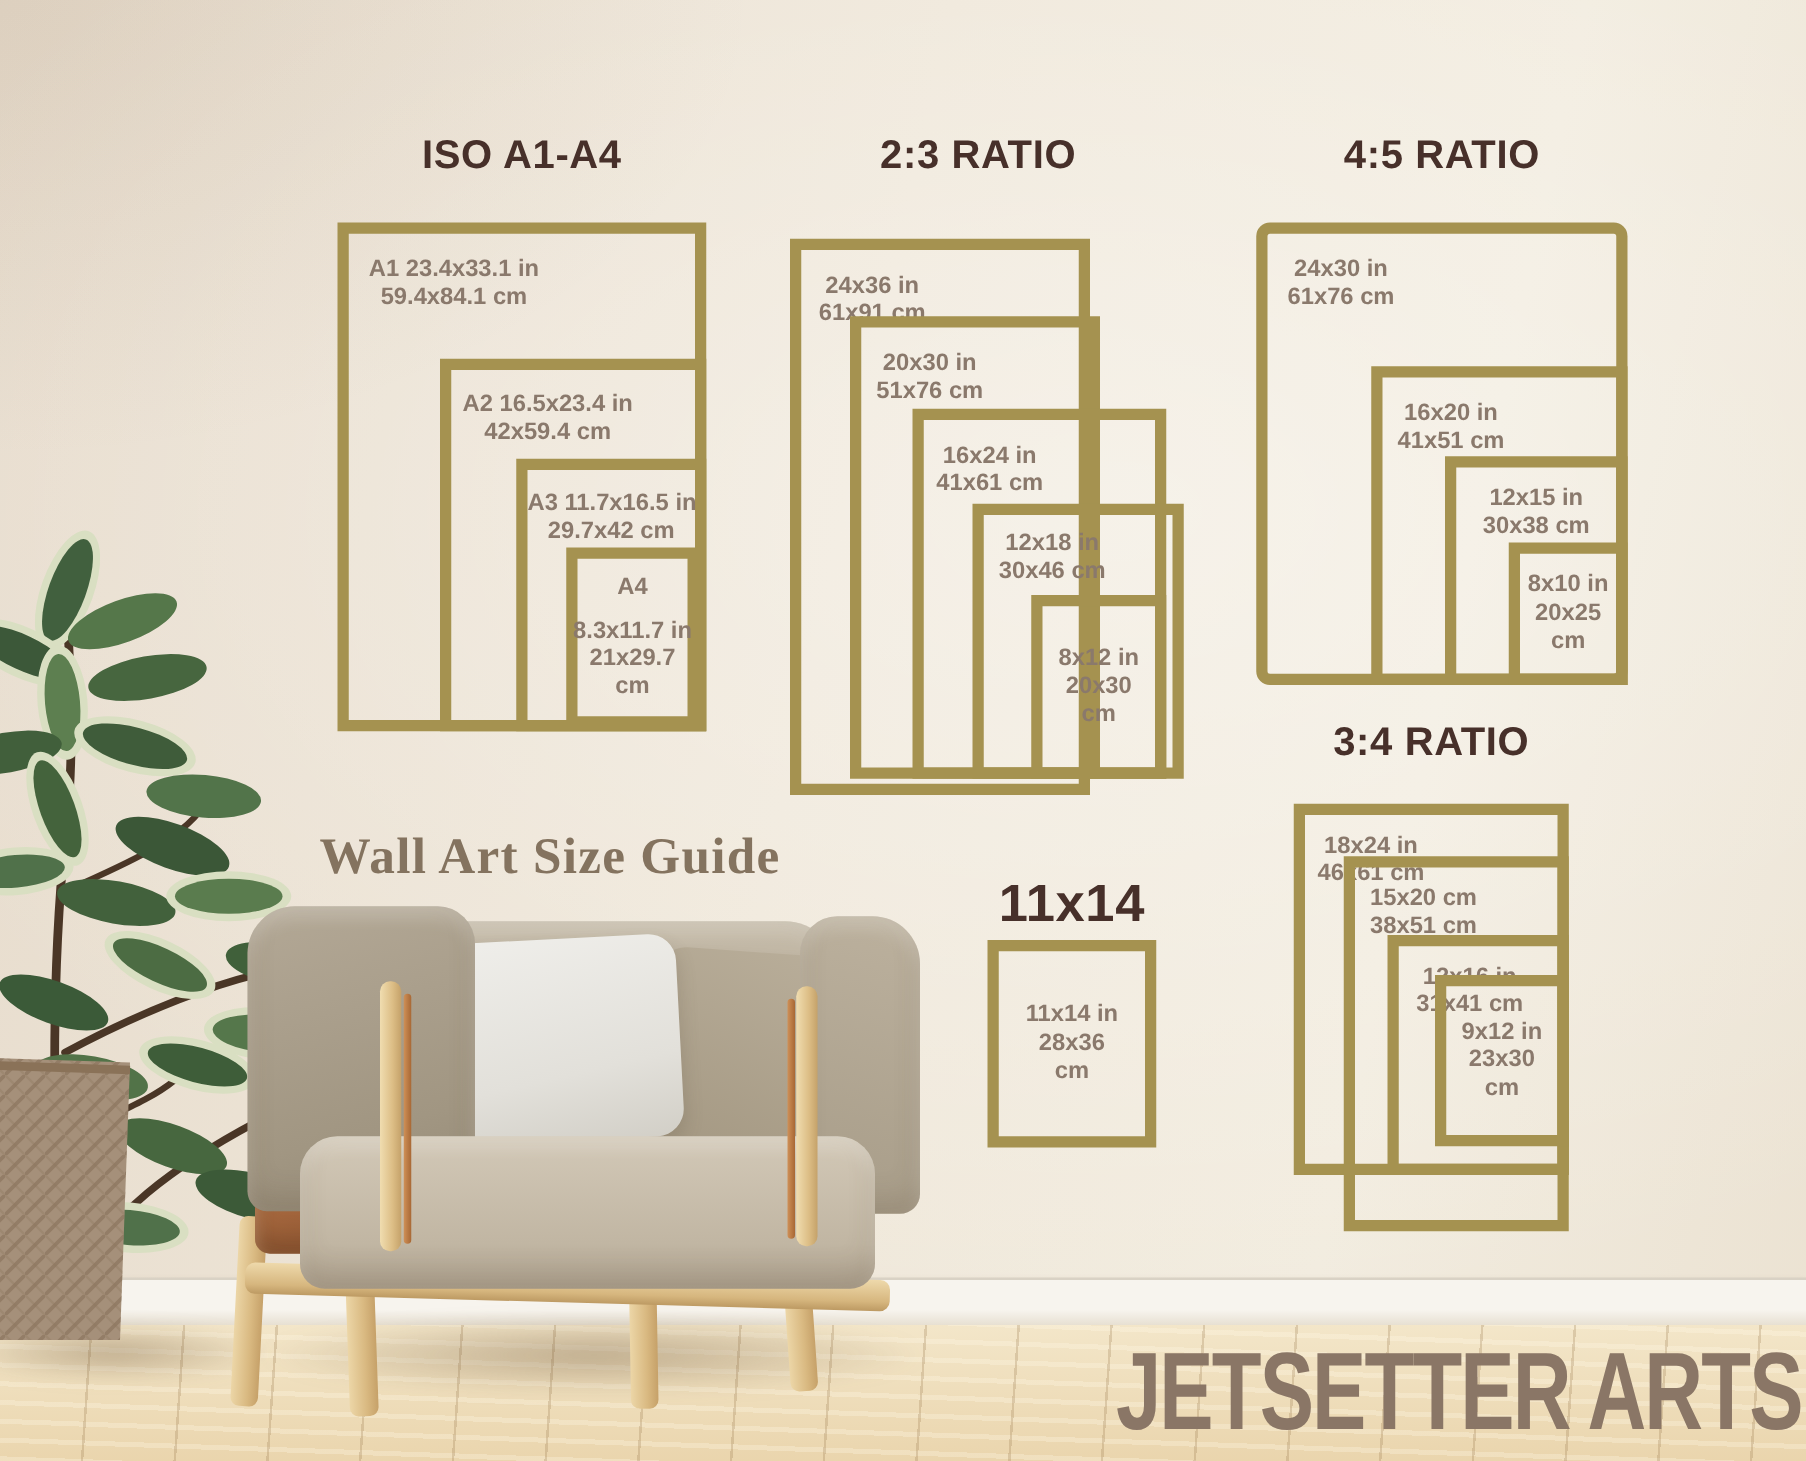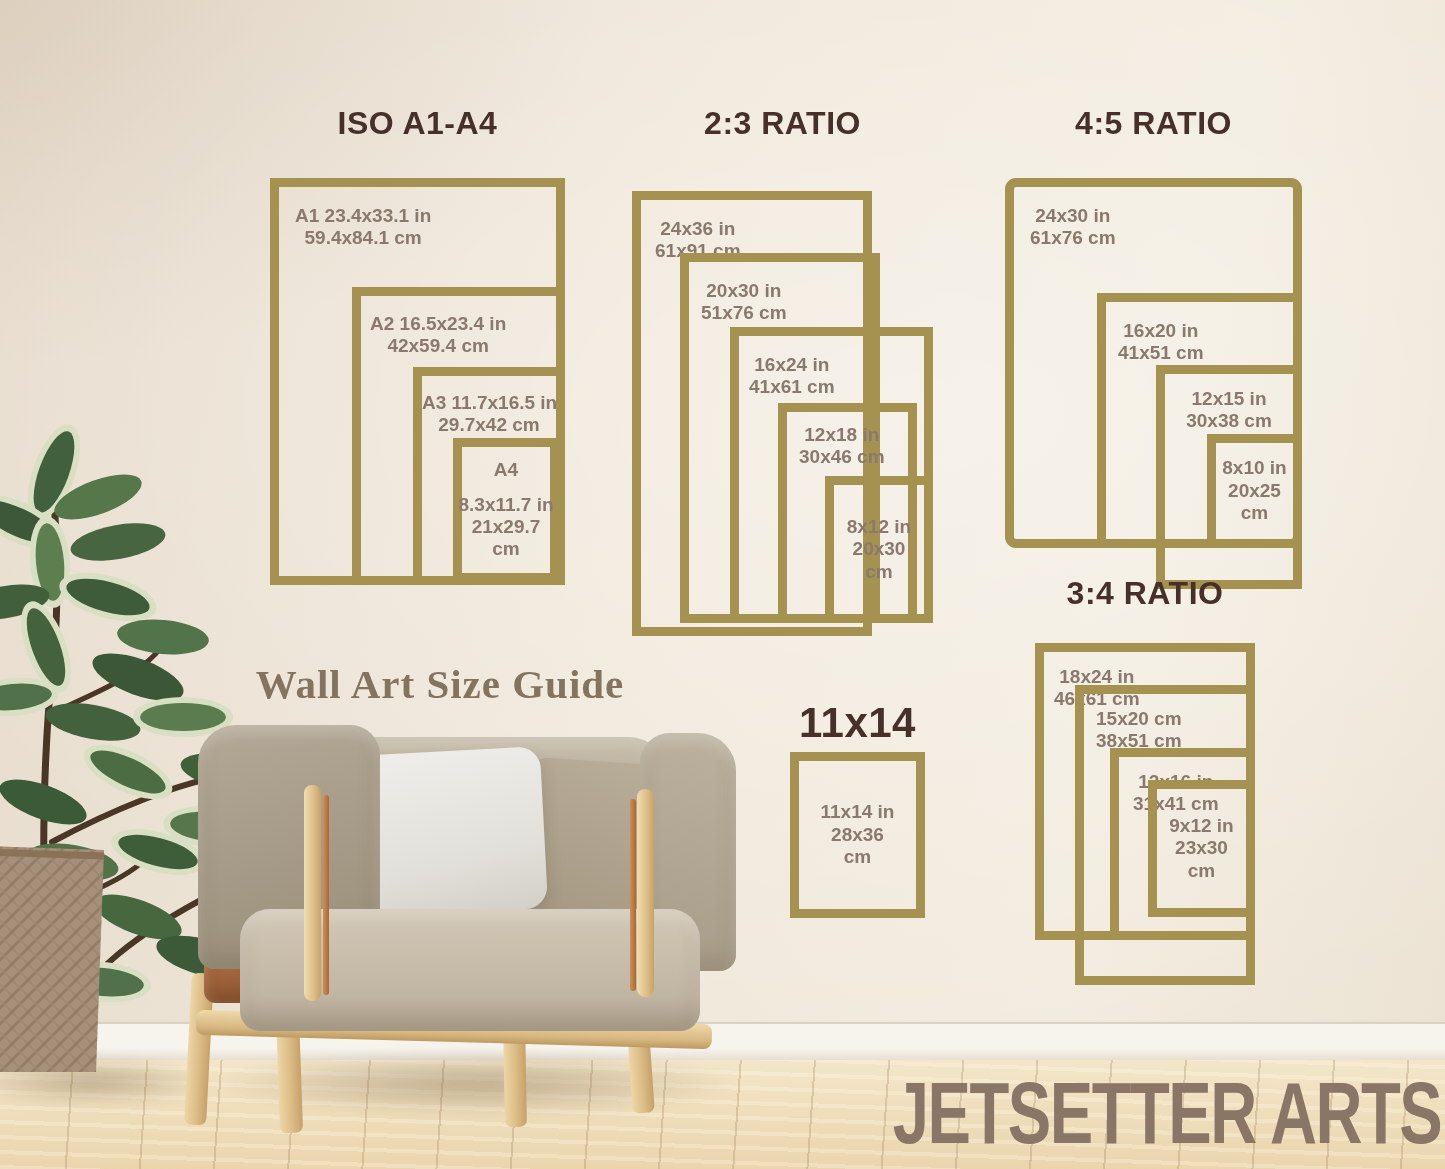--- a/index.html
+++ b/index.html
@@ -119,21 +119,21 @@
     <div>20x30 in</div>
     <div>51x76 cm</div>
   </div>
 </div>
 <div class="frame" style="left:730px;top:327px;width:203px;height:296px;">
   <div class="lab tl" style="top:18px;left:10px;">
     <div>16x24 in</div>
     <div>41x61 cm</div>
   </div>
 </div>
-<div class="frame" style="left:778px;top:403px;width:139px;height:220px;">
+<div class="frame" style="left:778px;top:403px;width:169px;height:220px;">
   <div class="lab tl" style="top:12px;left:12px;">
     <div>12x18 in</div>
     <div>30x46 cm</div>
   </div>
 </div>
 <div class="frame cen" style="left:825px;top:476px;width:108px;height:147px;">
   <div class="lab">
     <div>8x12 in</div>
     <div>20x30</div>
     <div>cm</div>
@@ -146,21 +146,21 @@
     <div>24x30 in</div>
     <div>61x76 cm</div>
   </div>
 </div>
 <div class="frame" style="left:1097px;top:293px;width:205px;height:255px;">
   <div class="lab tl" style="top:18px;left:12px;">
     <div>16x20 in</div>
     <div>41x51 cm</div>
   </div>
 </div>
-<div class="frame" style="left:1156px;top:365px;width:146px;height:224px;">
+<div class="frame" style="left:1156px;top:365px;width:146px;height:183px;">
   <div class="lab tl" style="top:14px;left:0;right:0;">
     <div>12x15 in</div>
     <div>30x38 cm</div>
   </div>
 </div>
 <div class="frame cen" style="left:1207px;top:434px;width:95px;height:114px;">
   <div class="lab">
     <div>8x10 in</div>
     <div>20x25</div>
     <div>cm</div>

